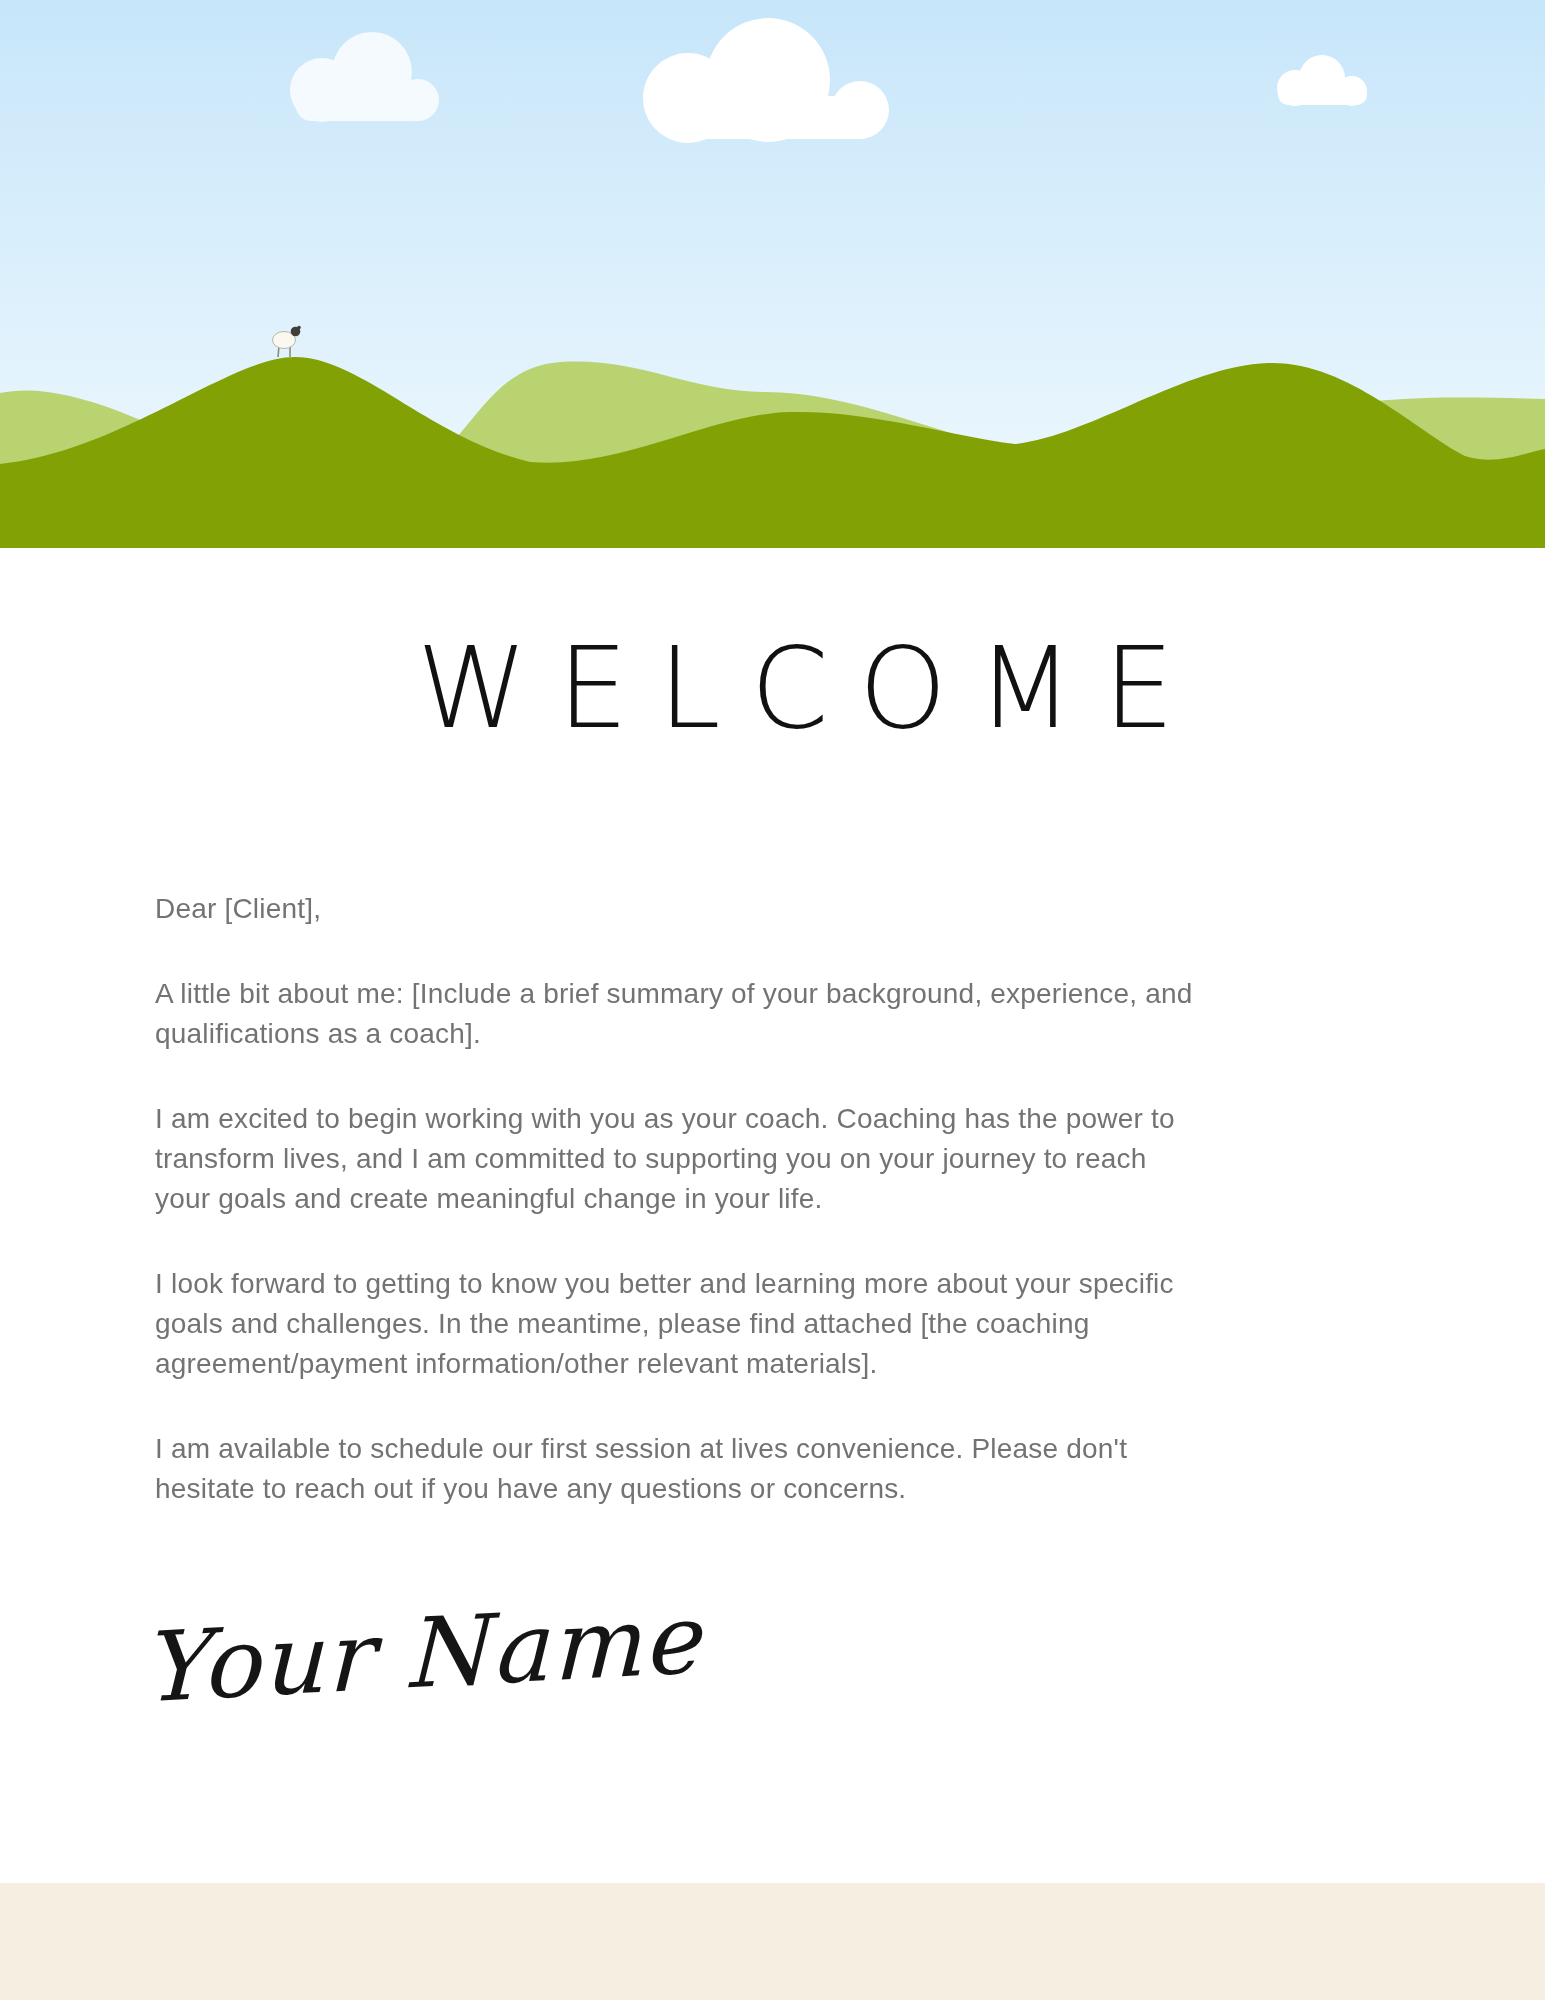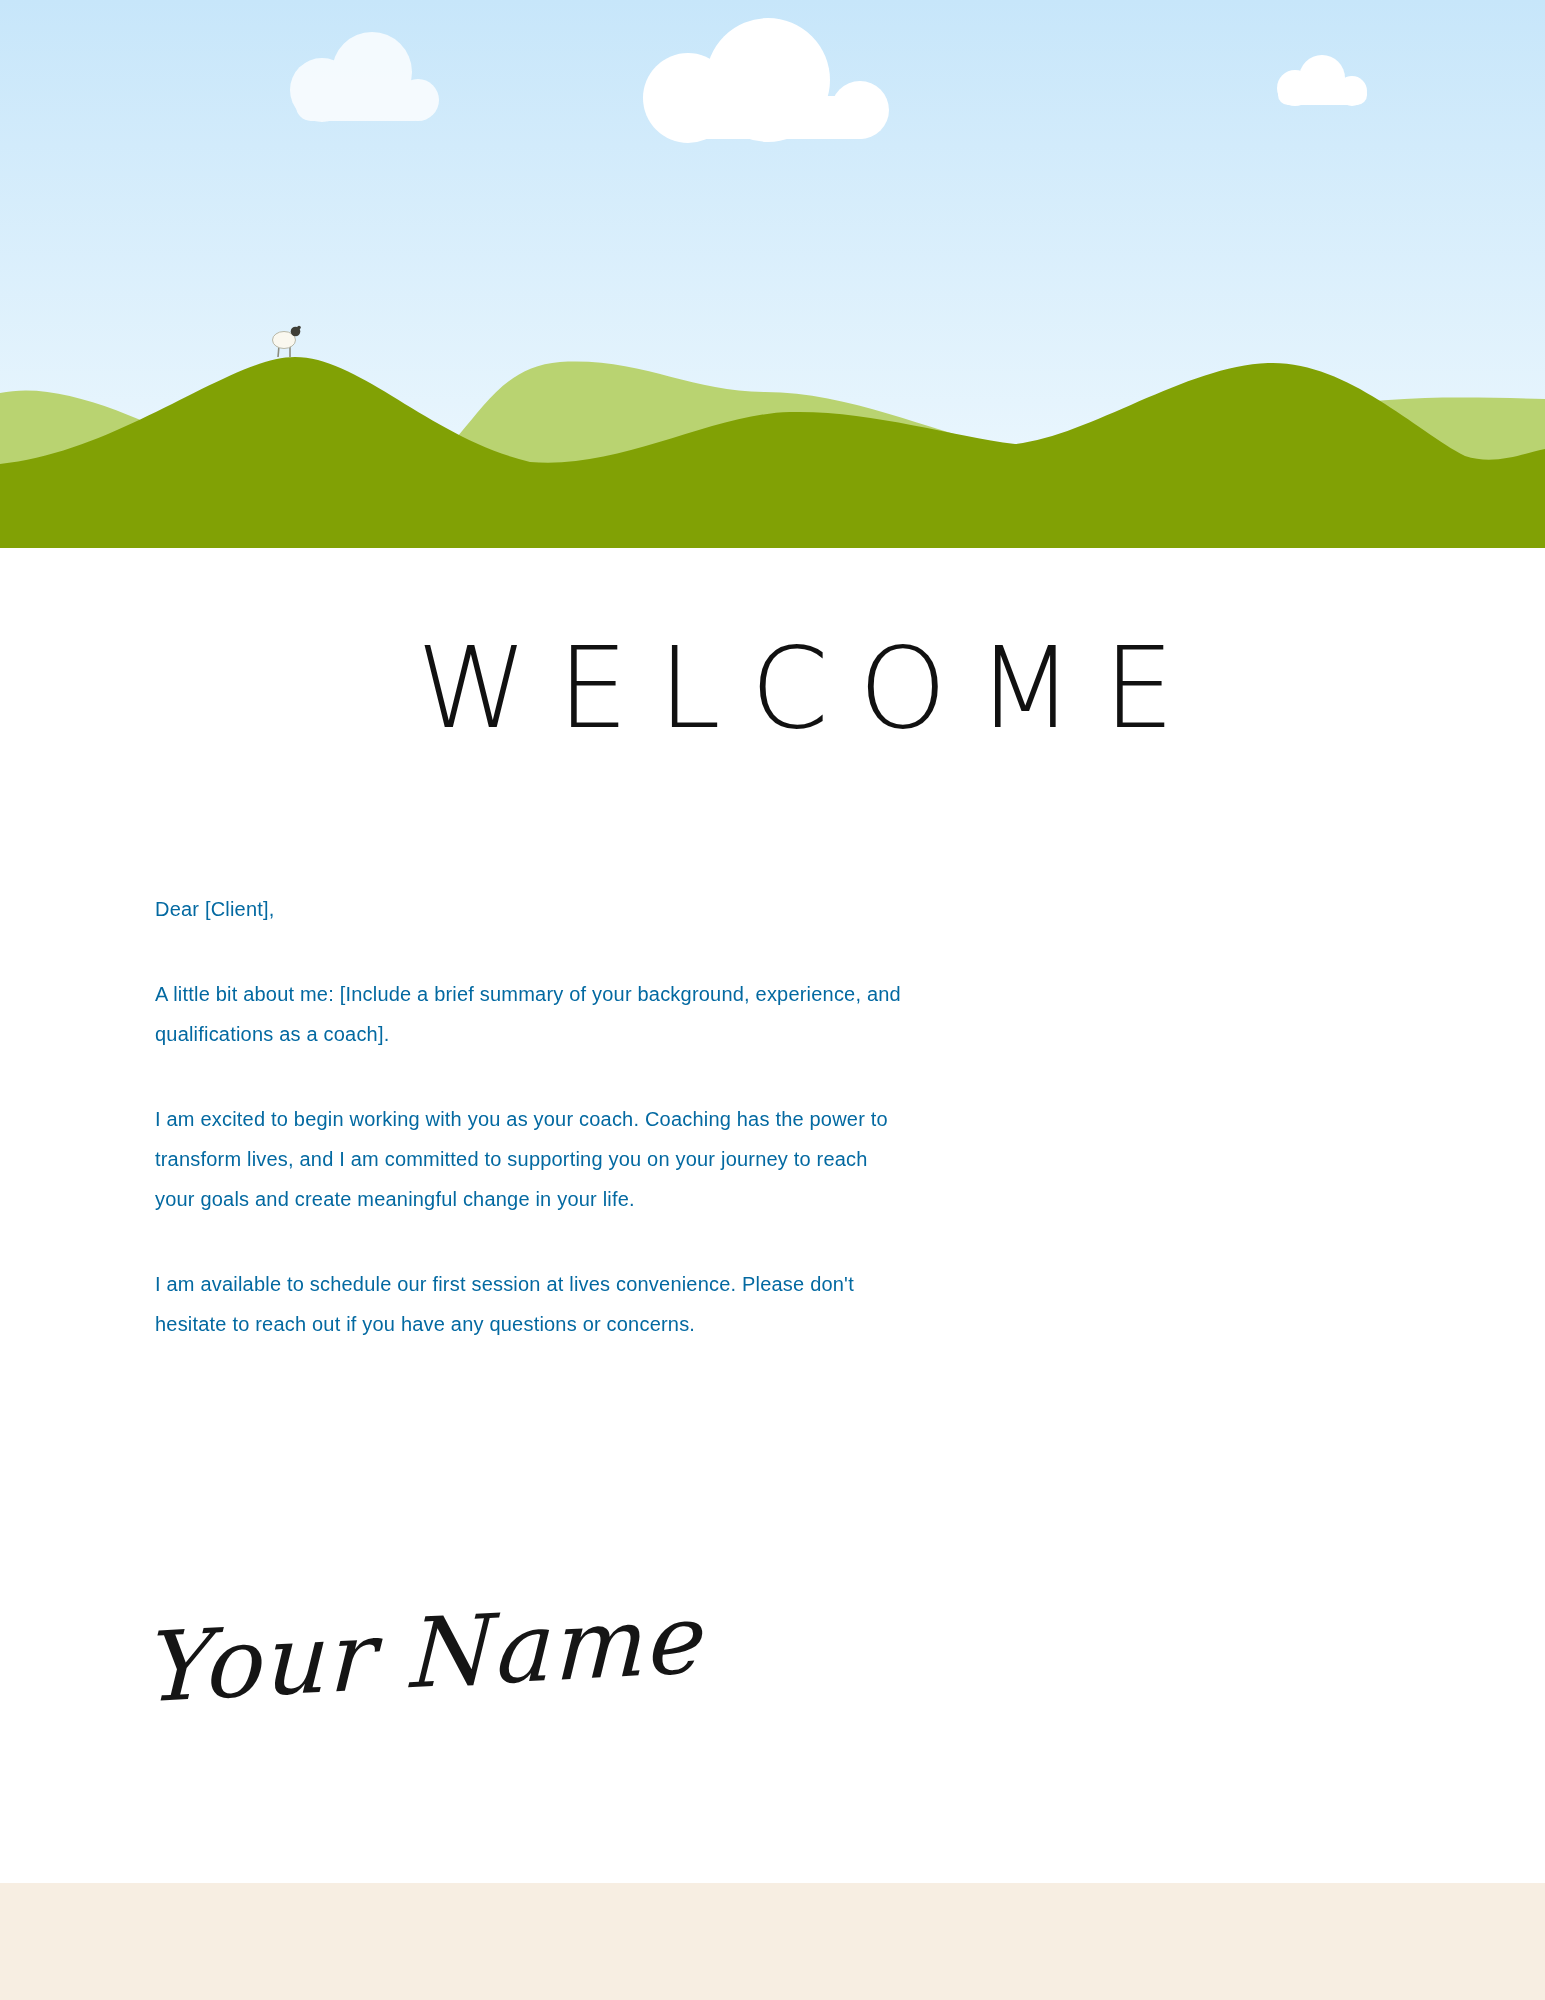--- a/index.html
+++ b/index.html
@@ -33,22 +33,22 @@
     padding-left: 44px;
     color: #111111;
     line-height: 1;
     white-space: nowrap;
   }
   .letter {
     position: absolute;
     top: 889px;
     left: 155px;
     width: 1235px;
-    color: #0369a1;
-    font-size: 20px;
+    color: #737373;
+    font-size: 28px;
     line-height: 40px;
     letter-spacing: 0.2px;
   }
   .letter p {
     margin: 0 0 45px 0;
     white-space: pre-line;
   }
   .signature {
     position: absolute;
     top: 1612px;
@@ -139,20 +139,23 @@
 
   <h1 class="welcome-heading">WELCOME</h1>
 
   <div class="letter">
     <p>Dear [Client],</p>
     <p>A little bit about me: [Include a brief summary of your background, experience, and
 qualifications as a coach].</p>
     <p>I am excited to begin working with you as your coach. Coaching has the power to
 transform lives, and I am committed to supporting you on your journey to reach
 your goals and create meaningful change in your life.</p>
+    <p>I look forward to getting to know you better and learning more about your specific
+goals and challenges. In the meantime, please find attached [the coaching
+agreement/payment information/other relevant materials].</p>
     <p>I am available to schedule our first session at lives convenience. Please don't
 hesitate to reach out if you have any questions or concerns.</p>
   </div>
 
   <div class="signature">Your Name</div>
 
   <div class="footer-band"></div>
 
 </div>
 

